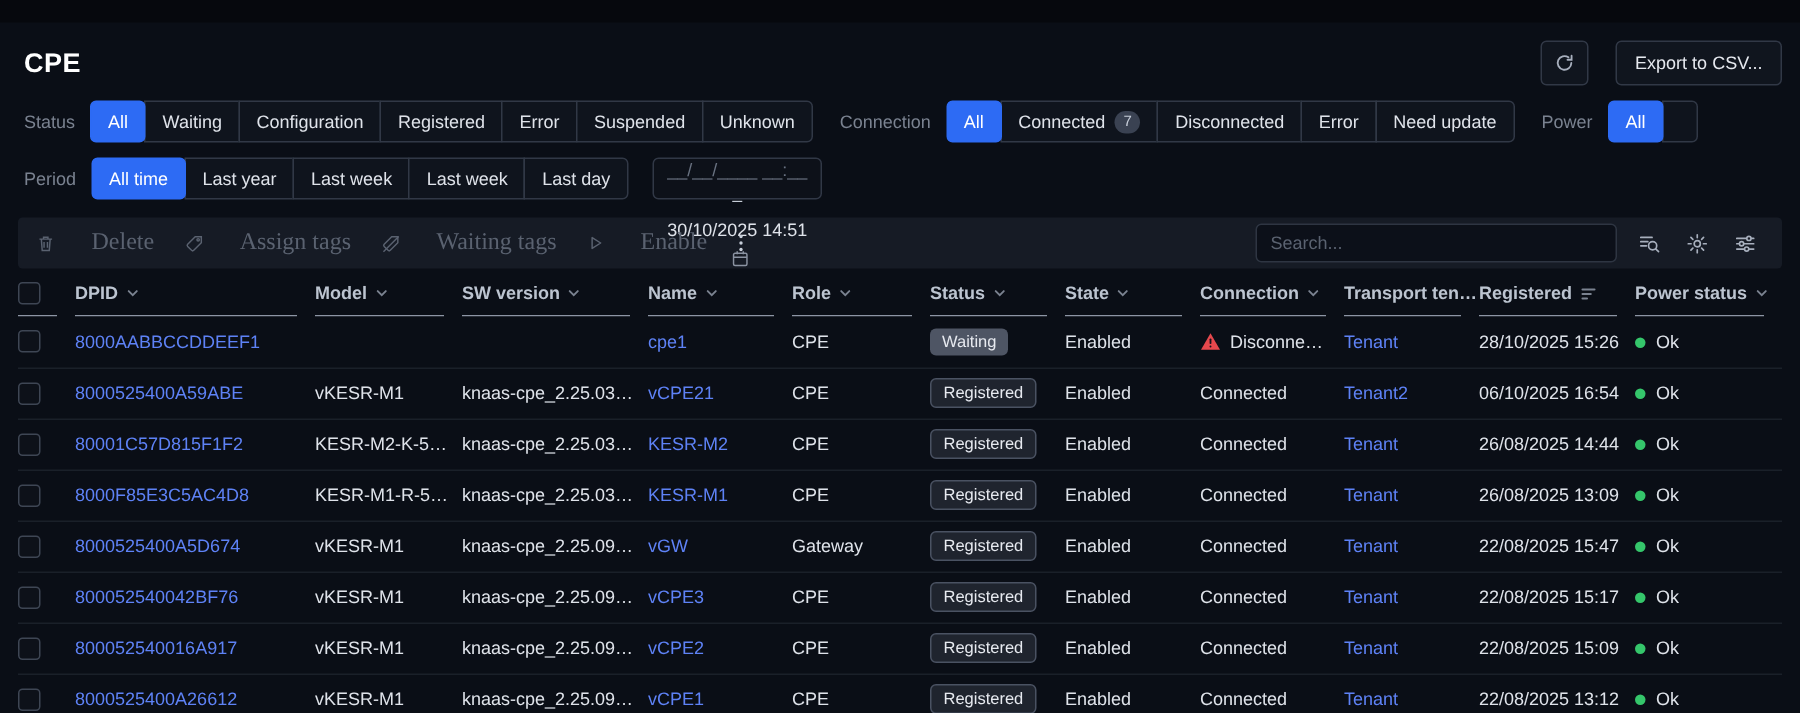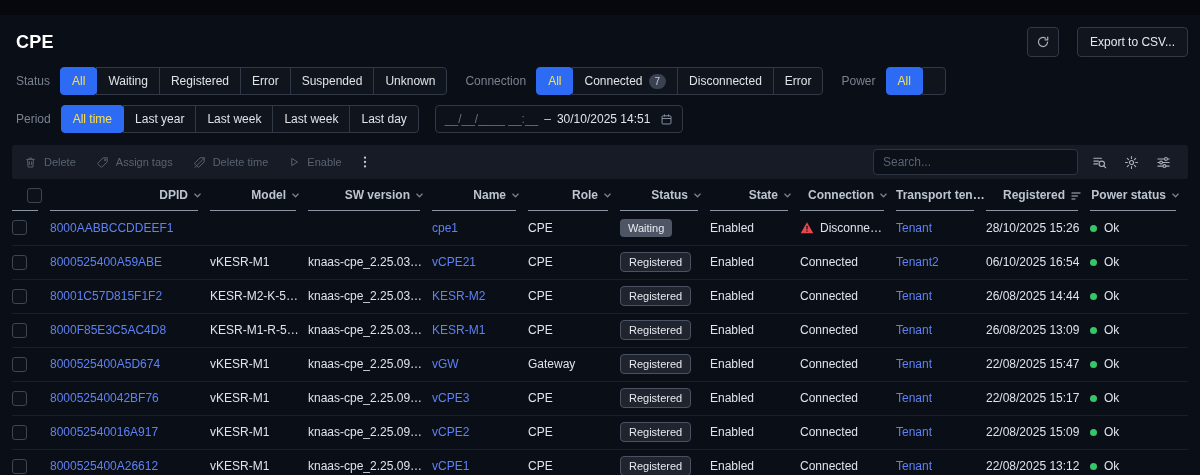--- a/index.html
+++ b/index.html
@@ -19,46 +19,46 @@
   
   .filter-row { display:flex; align-items:center; padding:0 16px; margin-top:10px; gap:10px; }
   .filter-label { color:#7a8290; font-size:12px; }
   .filter-label.ml { margin-left:8px; }
   .seg-group { display:flex; align-items:center; }
   .seg { background:#0f141d; border:1px solid #313846; color:#dfe3ea; font-size:12px; height:28px;
          padding:0 11px; margin-left:-1px; cursor:pointer; display:flex; align-items:center; gap:6px;
          position:relative; font-family:"Liberation Sans", sans-serif; white-space:nowrap; }
   .seg:first-child { margin-left:0; border-radius:4px 0 0 4px; }
   .seg:last-child { border-radius:0 4px 4px 0; }
-  .seg.active { background:#2d6bf4; border-color:#2d6bf4; color:#fde047; z-index:1; border-radius:4px; }
+  .seg.active { background:#2d6bf4; border-color:#2d6bf4; color:#ffffff; z-index:1; border-radius:4px; }
   .cnt { background:#3a4252; border-radius:9px; padding:0 6px; font-size:10px; line-height:15px; color:#c6cdd8; }
   .date-input { display:flex; align-items:center; gap:6px; height:28px; border:1px solid #313846;
-                border-radius:4px; padding:0 9px; background:#0d1119; margin-left:6px; cursor:text; }
+                border-radius:4px; padding:0 9px; background:#0d1119; margin-left:6px; cursor:text;flex-direction:column; }
   .date-start { color:#6a7382; }
   .date-sep { color:#c6cdd8; }
   .date-end { color:#dfe3ea; }
   .cal { color:#8b93a2; display:flex; margin-left:4px; cursor:pointer; }
   
   .toolbar { margin:12px 12px 0; background:#161b25; border-radius:3px; height:34px; display:flex;
              align-items:center; padding:0 12px; gap:12px; }
   .tb-left { display:flex; align-items:center; gap:20px; }
-  .tb-action { display:flex; align-items:center; gap:7px; background:none; border:none; color:#5a6270;
-               font-size:11px; cursor:default; padding:0; font-family:Liberation Sans, sans-serif; white-space:nowrap; }
+  .tb-action { display:flex; align-items:center; gap:24px; background:none; border:none; color:#5a6270;
+               font-size:16px; cursor:default; padding:0; font-family:Liberation Serif, serif; white-space:nowrap; }
   .kebab { color:#c6cdd8; background:none; border:none; display:flex; cursor:pointer; padding:2px; margin-left:2px; }
   .tb-right { margin-left:auto; display:flex; align-items:center; gap:8px; }
-  .search { width:205px; height:26px; background:#0c1019; border:1px solid #2e3542; border-radius:4px;
+  .search { width:241px; height:26px; background:#0c1019; border:1px solid #2e3542; border-radius:4px;
             color:#dfe3ea; padding:0 9px; font-size:12px; font-family:"Liberation Sans", sans-serif; outline:none; }
   .search::placeholder { color:#5a6270; }
   .tb-icons { display:flex; align-items:center; gap:6px; }
   .icon-btn { width:26px; height:26px; display:flex; align-items:center; justify-content:center;
               background:none; border:none; color:#a7afbd; cursor:pointer; padding:0; }
   
   .tbl-wrap { padding:0 12px; }
   table { border-collapse:collapse; table-layout:fixed; width:1176px; }
-  th { height:32px; text-align:right; font-size:12px; font-weight:700; color:#bcc4d0; position:relative;
+  th { height:32px; text-align:left; font-size:12px; font-weight:700; color:#bcc4d0; position:relative;
        padding:0 8px 0 0; white-space:nowrap; overflow:hidden; cursor:pointer; }
   th::after { content:""; position:absolute; left:0; right:12px; bottom:0; height:1px; background:#8d95a4; }
   .hdr-ic { color:#7a8290; margin-left:5px; display:inline-flex; vertical-align:middle; }
   td { height:34px; font-size:12px; color:#dfe3ea; padding:0 8px 0 0; border-bottom:1px solid #1a2029;
        white-space:nowrap; overflow:hidden; text-overflow:ellipsis; vertical-align:middle; }
   a.cell-link { color:#5e82f6; text-decoration:none; cursor:pointer; }
   .badge { display:inline-block; padding:3px 8px; border-radius:4px; font-size:11px; color:#e7eaf0; }
   .badge.waiting { background:#4e5564; border:1px solid #5c London6370; }
   .badge.registered { background:#1f242e; border:1px solid #4a5262; }
   .dot { display:inline-block; width:7px; height:7px; border-radius:50%; background:#35c66b; margin-right:7px; }
@@ -95,20 +95,23 @@
   <div class="filter-row">
     <span class="filter-label">Status</span>
     <div class="seg-group" id="status-group">
         <button class="seg active">
           <span>All</span>
         </button>
         <button class="seg">
           <span>Waiting</span>
         </button>
         <button class="seg">
+          <span>Configuration</span>
+        </button>
+        <button class="seg">
           <span>Registered</span>
         </button>
         <button class="seg">
           <span>Error</span>
         </button>
         <button class="seg">
           <span>Suspended</span>
         </button>
         <button class="seg">
           <span>Unknown</span>
@@ -121,20 +124,23 @@
         </button>
         <button class="seg">
           <span>Connected</span>
           <span class="cnt">7</span>
         </button>
         <button class="seg">
           <span>Disconnected</span>
         </button>
         <button class="seg">
           <span>Error</span>
+        </button>
+        <button class="seg">
+          <span>Need update</span>
         </button>
       </div>
     <span class="filter-label ml">Power</span>
     <div class="seg-group" id="power-group">
         <button class="seg active">
           <span>All</span>
         </button>
         <button class="seg"></button>
       </div>
   </div>
@@ -190,21 +196,21 @@
           </span>
           <span>Assign tags</span>
         </button>
         <button class="tb-action disabled">
           <span class="icn">
             <svg width="13" height="13" viewBox="0 0 16 16" fill="none" stroke="currentColor" stroke-width="1.2">
               <path d="M8.8 2.2h5v5l-6.2 6.2a1.3 1.3 0 0 1-1.8 0L2.6 10.2a1.3 1.3 0 0 1 0-1.8z"></path>
               <path d="M2 14.5L14.5 2"></path>
             </svg>
           </span>
-          <span>Delete time</span>
+          <span>Waiting tags</span>
         </button>
         <button class="tb-action disabled">
           <span class="icn">
             <svg width="12" height="12" viewBox="0 0 16 16" fill="none" stroke="currentColor" stroke-width="1.3" stroke-linejoin="round">
               <path d="M5 3.2v9.6l7.6-4.8z"></path>
             </svg>
           </span>
           <span>Enable</span>
         </button>
       </div>

